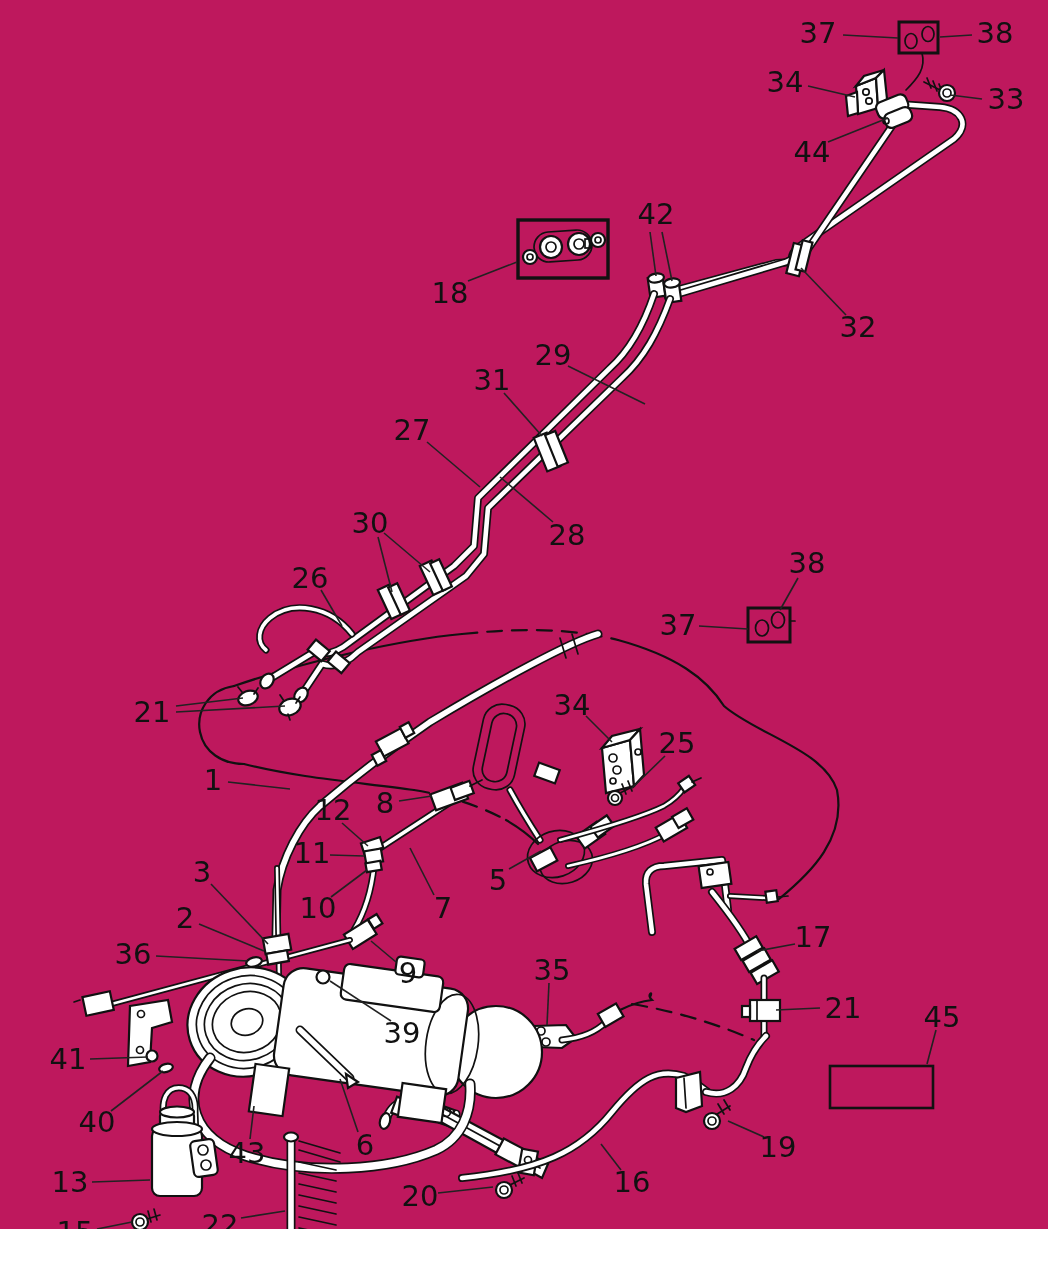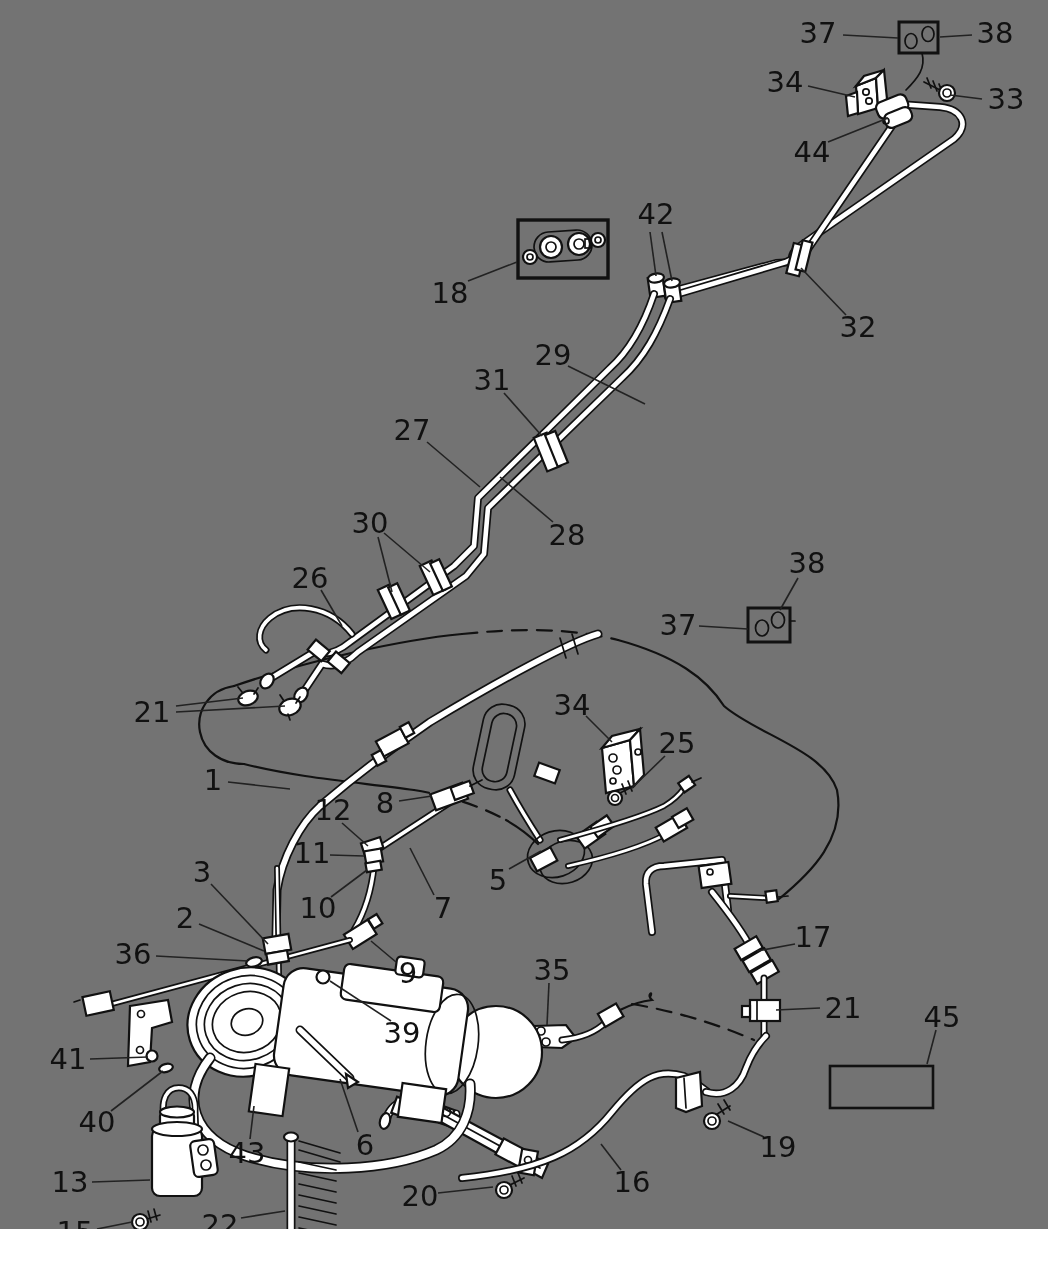--- a/index.html
+++ b/index.html
@@ -1,16 +1,16 @@
 <!DOCTYPE html>
 <html><head>
 <meta charset="utf-8">
 <style>
   html,body{margin:0;padding:0;background:#fff;}
-  #stage{position:relative;width:1048px;height:1229px;background:#737373;overflow:hidden;}
+  #stage{position:relative;width:1048px;height:1229px;background:#be185d;overflow:hidden;}
   svg{position:absolute;left:0;top:0;}
   .thin{stroke:#111;stroke-width:2.2;fill:none;stroke-linecap:round;}
   .dash{stroke-dasharray:15 10;}
   .shape{fill:#fff;stroke:#111;stroke-width:2.2;}
   .detail{stroke:#111;stroke-width:1.7;fill:none;stroke-linecap:round;}
   .box{fill:none;stroke:#111;stroke-width:3;}
   .leader{stroke:#222;stroke-width:1.6;fill:none;}
   text.callout{font-family:"DejaVu Sans",sans-serif;font-size:29px;font-weight:500;fill:#111;}
 </style>
 </head>

